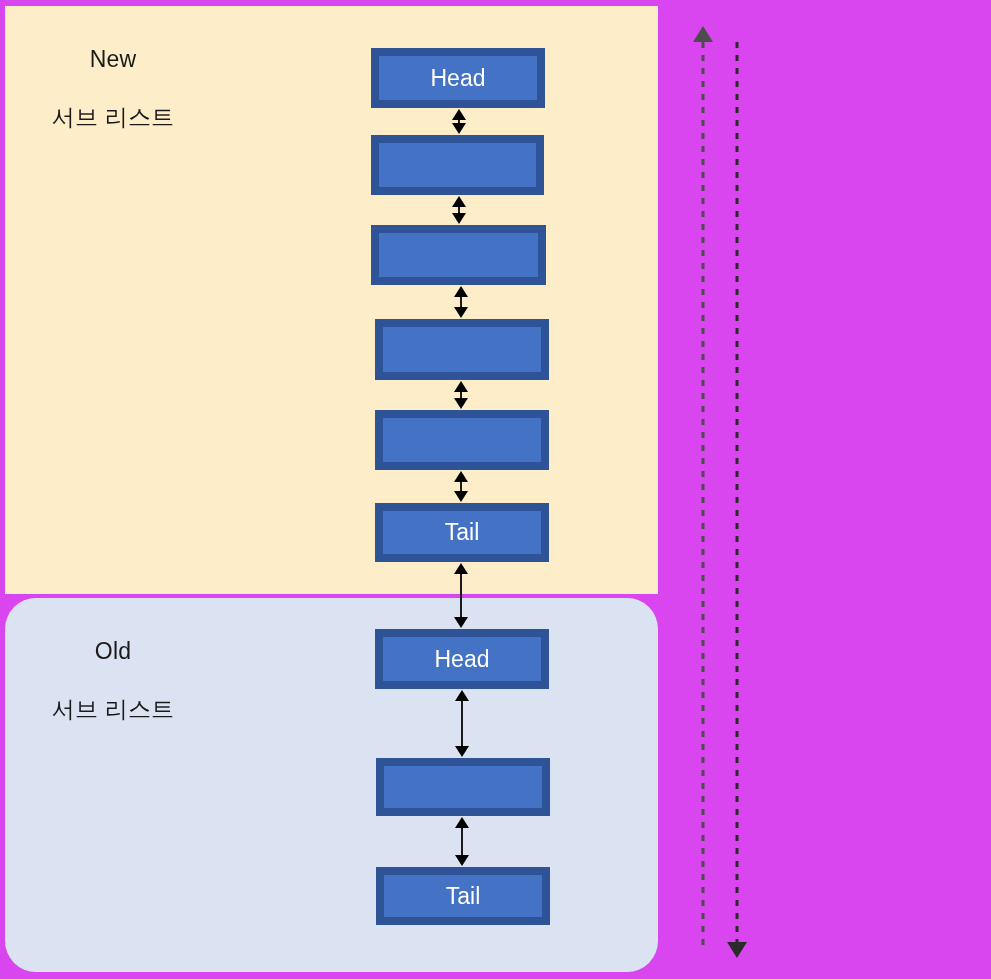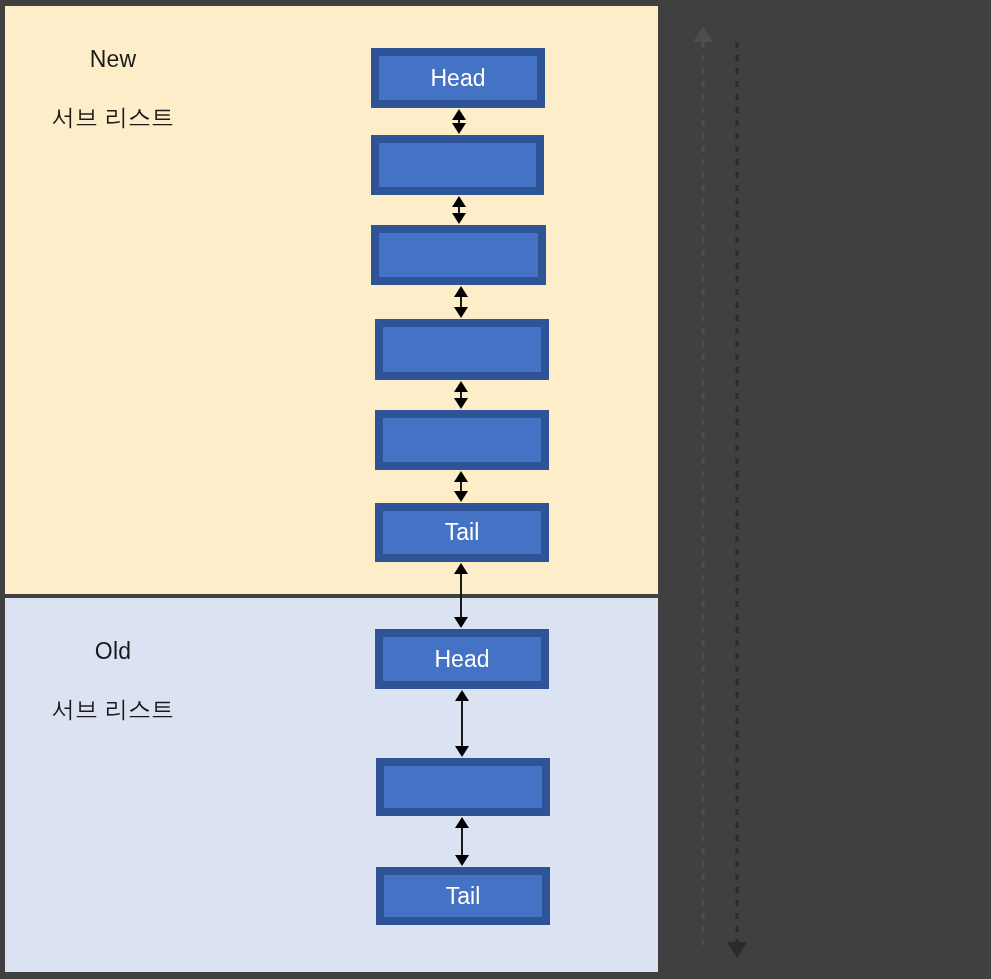--- a/index.html
+++ b/index.html
@@ -65,30 +65,30 @@
     left: 0;
     top: 0;
     width: 991px;
     height: 979px;
     pointer-events: none;
   }
 </style>
 </head>
 <body>
 
-<div id="canvas" style="background: #404040;">
+<div id="canvas" style="background: #d946ef;">
 
   <div class="panel" id="panel-new" style="left: 5px; top: 6px; width: 653px; height: 588px; background: rgb(253, 238, 201);">
     <div class="panel-label">
       <span>New</span><br>
       <span>서브 리스트</span>
     </div>
   </div>
 
-  <div class="panel" id="panel-old" style="left: 5px; top: 598px; width: 653px; height: 374px; background: rgb(219, 227, 243);">
+  <div class="panel" id="panel-old" style="left: 5px; top: 598px; width: 653px; height: 374px; background: rgb(219, 227, 243); border-radius: 31px;">
     <div class="panel-label">
       <span>Old</span><br>
       <span>서브 리스트</span>
     </div>
   </div>
 
   <svg class="svg-layer" id="connector-layer" width="991" height="979" viewBox="0 0 991 979">
       <g>
         <line x1="459" x2="459" y1="117" y2="126" stroke="#1a1a1a" stroke-width="2"></line>
         <polygon points="459,109 452,120 466,120" fill="#000000"></polygon>

